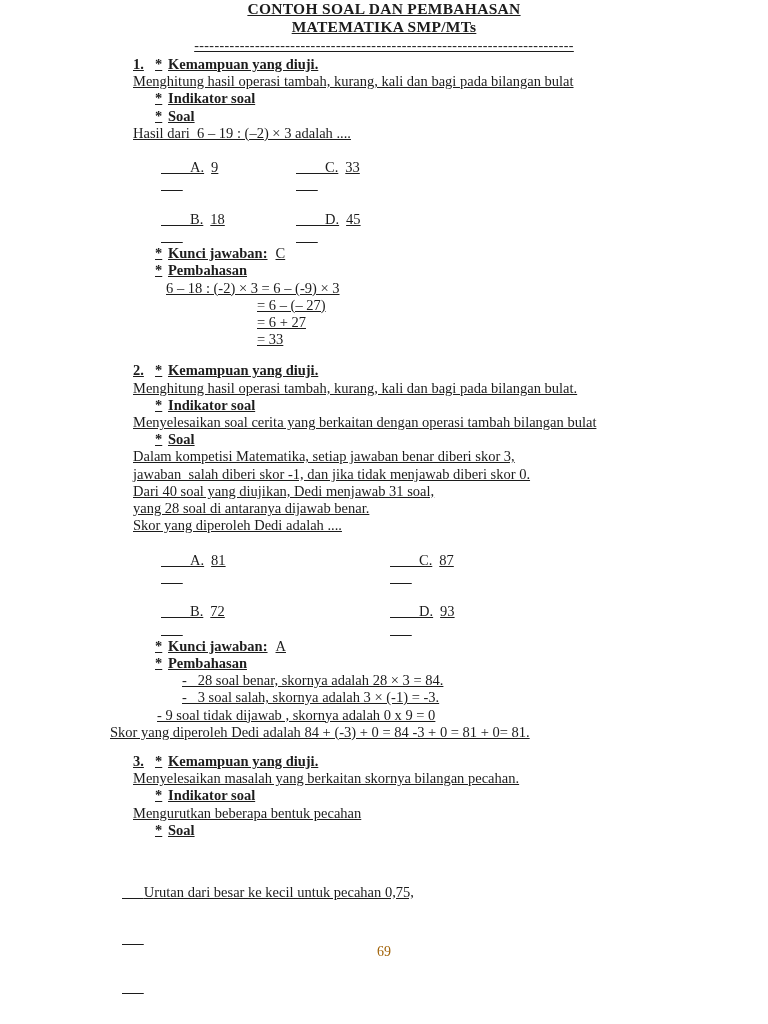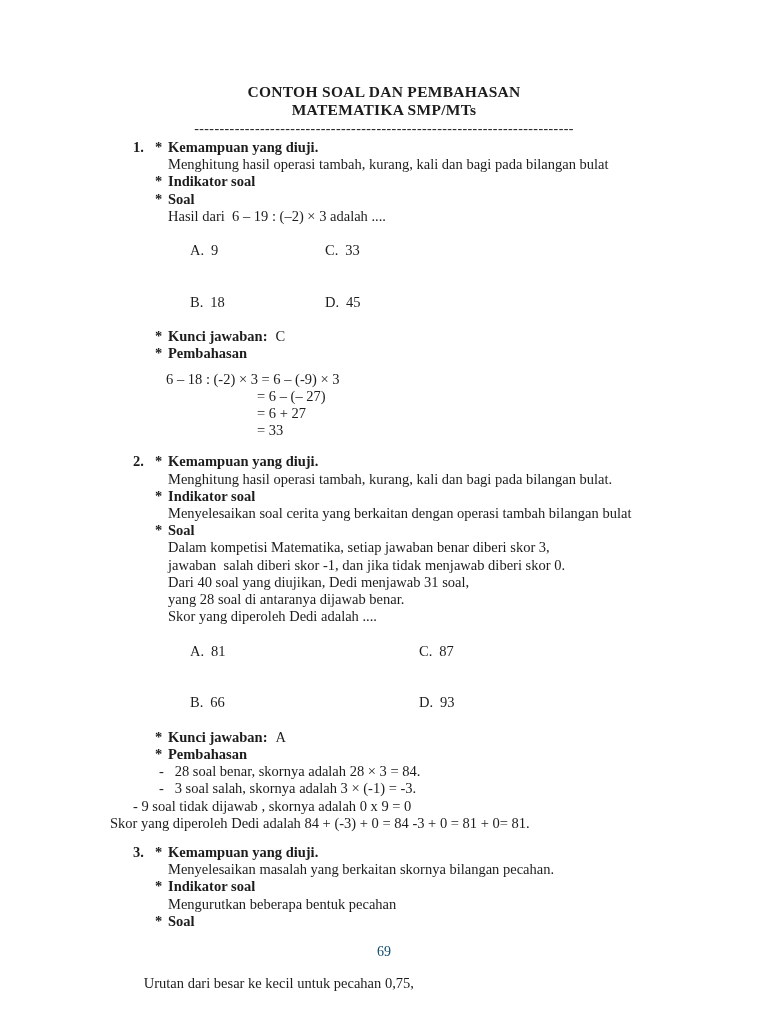--- a/index.html
+++ b/index.html
@@ -4,21 +4,21 @@
 <style>
   html,body { margin:0; padding:0; background:#ffffff; }
   .page {
     position:relative;
     width:768px; height:1024px;
     background:#ffffff;
     font-family:"Liberation Serif","DejaVu Serif",serif;
     color:#1c1c1c;
     overflow:hidden;
     box-sizing:border-box;
-    padding-top:83px;
+    text-decoration:underline;
   }
   .b { font-weight:bold; }
   .title {
     text-align:center;
     font-weight:bold;
     font-size:15.5px;
     line-height:18px;
     letter-spacing:.3px;
   }
   .divider {
@@ -32,51 +32,51 @@
   }
   .question { margin-left:133px; font-size:14.5px; }
   .q1 { margin-top:2px; }
   .q2 { margin-top:14px; }
   .q3 { margin-top:12px; }
   .line { line-height:17.2px; white-space:pre-wrap; }
   .qhead { display:flex; }
   .qnum { width:22px; flex:none; }
   .bullet { width:13px; flex:none; }
   .sub { margin-left:22px; display:flex; }
-  .indent { margin-left:35px; }
+  .indent { }
   .opts { margin-left:28px; display:flex; }
   .opt { display:inline-block; }
   .opt-val { margin-left:7px; }
   .w-q1 { width:135px; flex:none; }
   .w-q2 { width:229px; flex:none; }
   .kunci-val { margin-left:8px; font-weight:normal; }
-  .eq-first { margin-left:33px;margin-top:8px; }
+  .eq-first { margin-left:33px; }
   .eq-cont { margin-left:124px; }
-  .ml33 { margin-left:26px; }
-  .ml24 { }
+  .ml33 { margin-left:49px; }
+  .ml24 { margin-left:24px; }
   .hang-summary { margin-left:-23px; }
   .stem {
     margin-left:-11px;
     margin-top:2px;
     line-height:34px;
     white-space:pre-wrap;
   }
   .frac {
     display:inline-block;
     vertical-align:middle;
     text-align:center;
     margin:0 3px;
     line-height:1.05;
   }
   .page-number {
     position:absolute;
     top:944px; left:0; right:0;
     text-align:center;
     font-size:14px;
-    color:#0c4a6e;
+    color:#a16207;
   }
 </style>
 </head>
 <body>
 
 <div class="page">
 
   <div class="title">CONTOH SOAL DAN PEMBAHASAN</div>
   <div class="title">MATEMATIKA SMP/MTs</div>
   <div class="divider">---------------------------------------------------------------------------</div>
@@ -152,21 +152,21 @@
     <div class="line opts">
       <span class="opt w-q2">
         <span>A.</span><span class="opt-val">81</span>
       </span>
       <span class="opt">
         <span>C.</span><span class="opt-val">87</span>
       </span>
     </div>
     <div class="line opts">
       <span class="opt w-q2">
-        <span>B.</span><span class="opt-val">66</span>
+        <span>B.</span><span class="opt-val">72</span>
       </span>
       <span class="opt">
         <span>D.</span><span class="opt-val">93</span>
       </span>
     </div>
     <div class="line sub">
       <span class="bullet b">*</span>
       <span class="b">Kunci jawaban:</span>
       <span class="kunci-val">A</span>
     </div>

